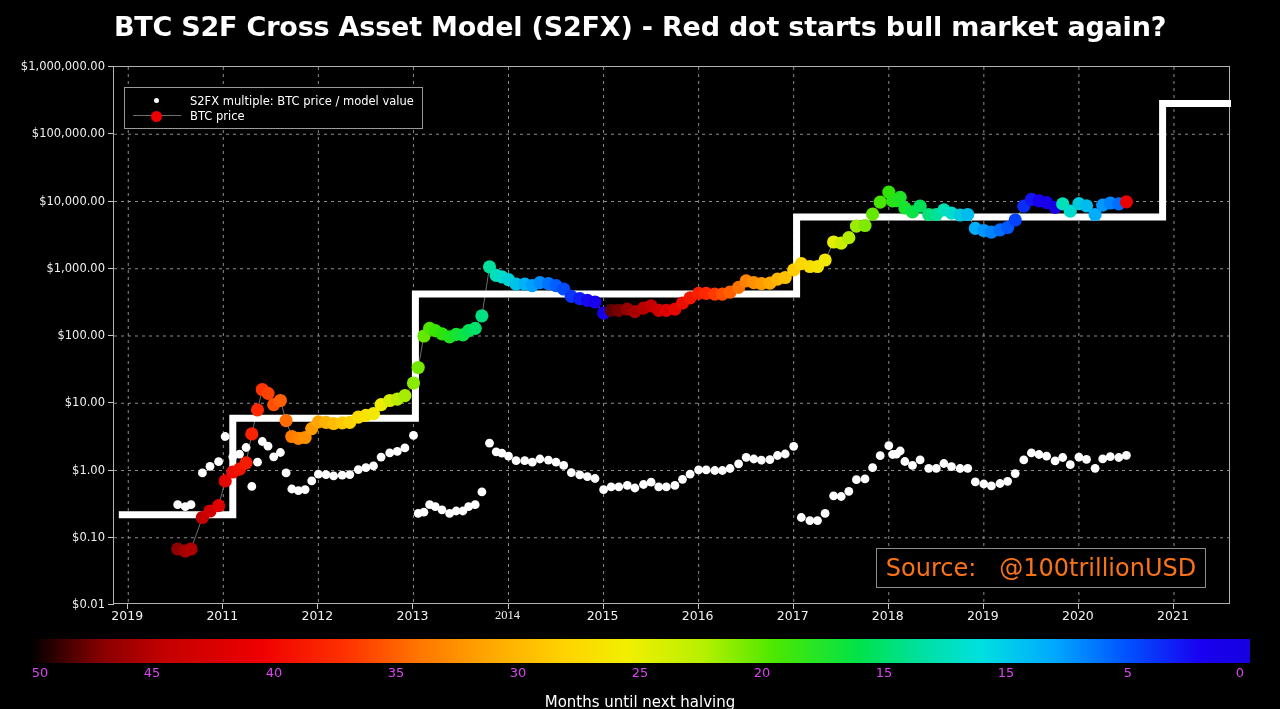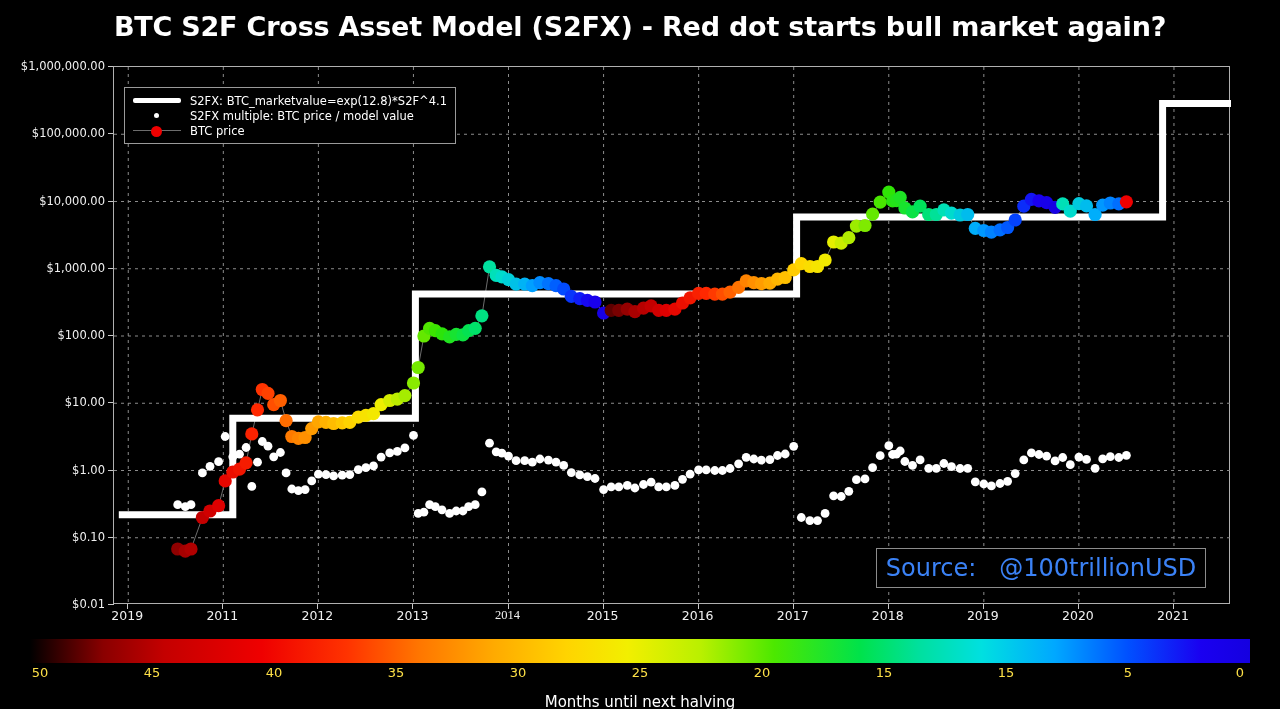--- a/index.html
+++ b/index.html
@@ -58,37 +58,37 @@
   .legkey .dotred{position:absolute;left:20px;top:2px;width:11px;height:11px;
                background:#ef0000;border-radius:50%;}
 
   
   #source{
     position:absolute;left:876px;top:548px;width:330px;height:40px;
     border:1px solid #8c8c8c;background:#000;box-sizing:border-box;
     display:flex;align-items:center;justify-content:center;
   }
   #source .txt{
-    color:#3b82f6;font-size:24px;white-space:pre;
+    color:#f97316;font-size:24px;white-space:pre;
     font-family:"DejaVu Sans","Liberation Sans",sans-serif;
   }
 
   
   #cbar{
     position:absolute;left:30px;top:639px;width:1220px;height:24px;
   }
   #cbarfill{width:100%;height:100%;
     background:linear-gradient(to right,
       #000000 0%, #3a0000 2.5%, #8a0000 6%, #c40000 11%, #ef0000 19%,
       #ff3300 26%, #ff7700 32%, #ffaa00 38%, #ffd400 44%, #f2ef00 49%,
       #b9f000 55%, #4ce800 61%, #00e24a 68%, #00e0a0 73%, #00e0e0 78%,
       #00a8ff 84%, #0050ff 90%, #1a00f0 96%, #1500e0 100%);
   }
   .cbtick{
-    position:absolute;top:665px;color:#fde047;font-size:13px;
+    position:absolute;top:665px;color:#d946ef;font-size:13px;
     font-family:"DejaVu Sans","Liberation Sans",sans-serif;
     transform:translateX(-50%);white-space:nowrap;
   }
   #cblabel{
     position:absolute;left:0;top:677px;width:1280px;text-align:center;
     color:#ffffff;font-size:15px;
     font-family:"DejaVu Sans","Liberation Sans",sans-serif;
     margin-top:16px;
   }
 </style>
@@ -436,26 +436,20 @@
           <circle cx="996.3" cy="389.6" r="4.4" fill="#ffffff"></circle>
           <circle cx="1004.8" cy="390.5" r="4.4" fill="#ffffff"></circle>
           <circle cx="1012.4" cy="388.3" r="4.4" fill="#ffffff"></circle>
         </g>
       </svg>
   </div>
 
   <div id="legend">
     <div class="legrow">
       <span class="legkey">
-          <span class="bar"></span>
-        </span>
-      <span class="legtext">S2FX:  BTC_marketvalue=exp(12.8)*S2F^4.1</span>
-    </div>
-    <div class="legrow">
-      <span class="legkey">
           <span class="dotsm"></span>
         </span>
       <span class="legtext">S2FX multiple: BTC price / model value</span>
     </div>
     <div class="legrow">
       <span class="legkey">
           <span class="line-red"></span>
           <span class="dotred"></span>
         </span>
       <span class="legtext">BTC price</span>

